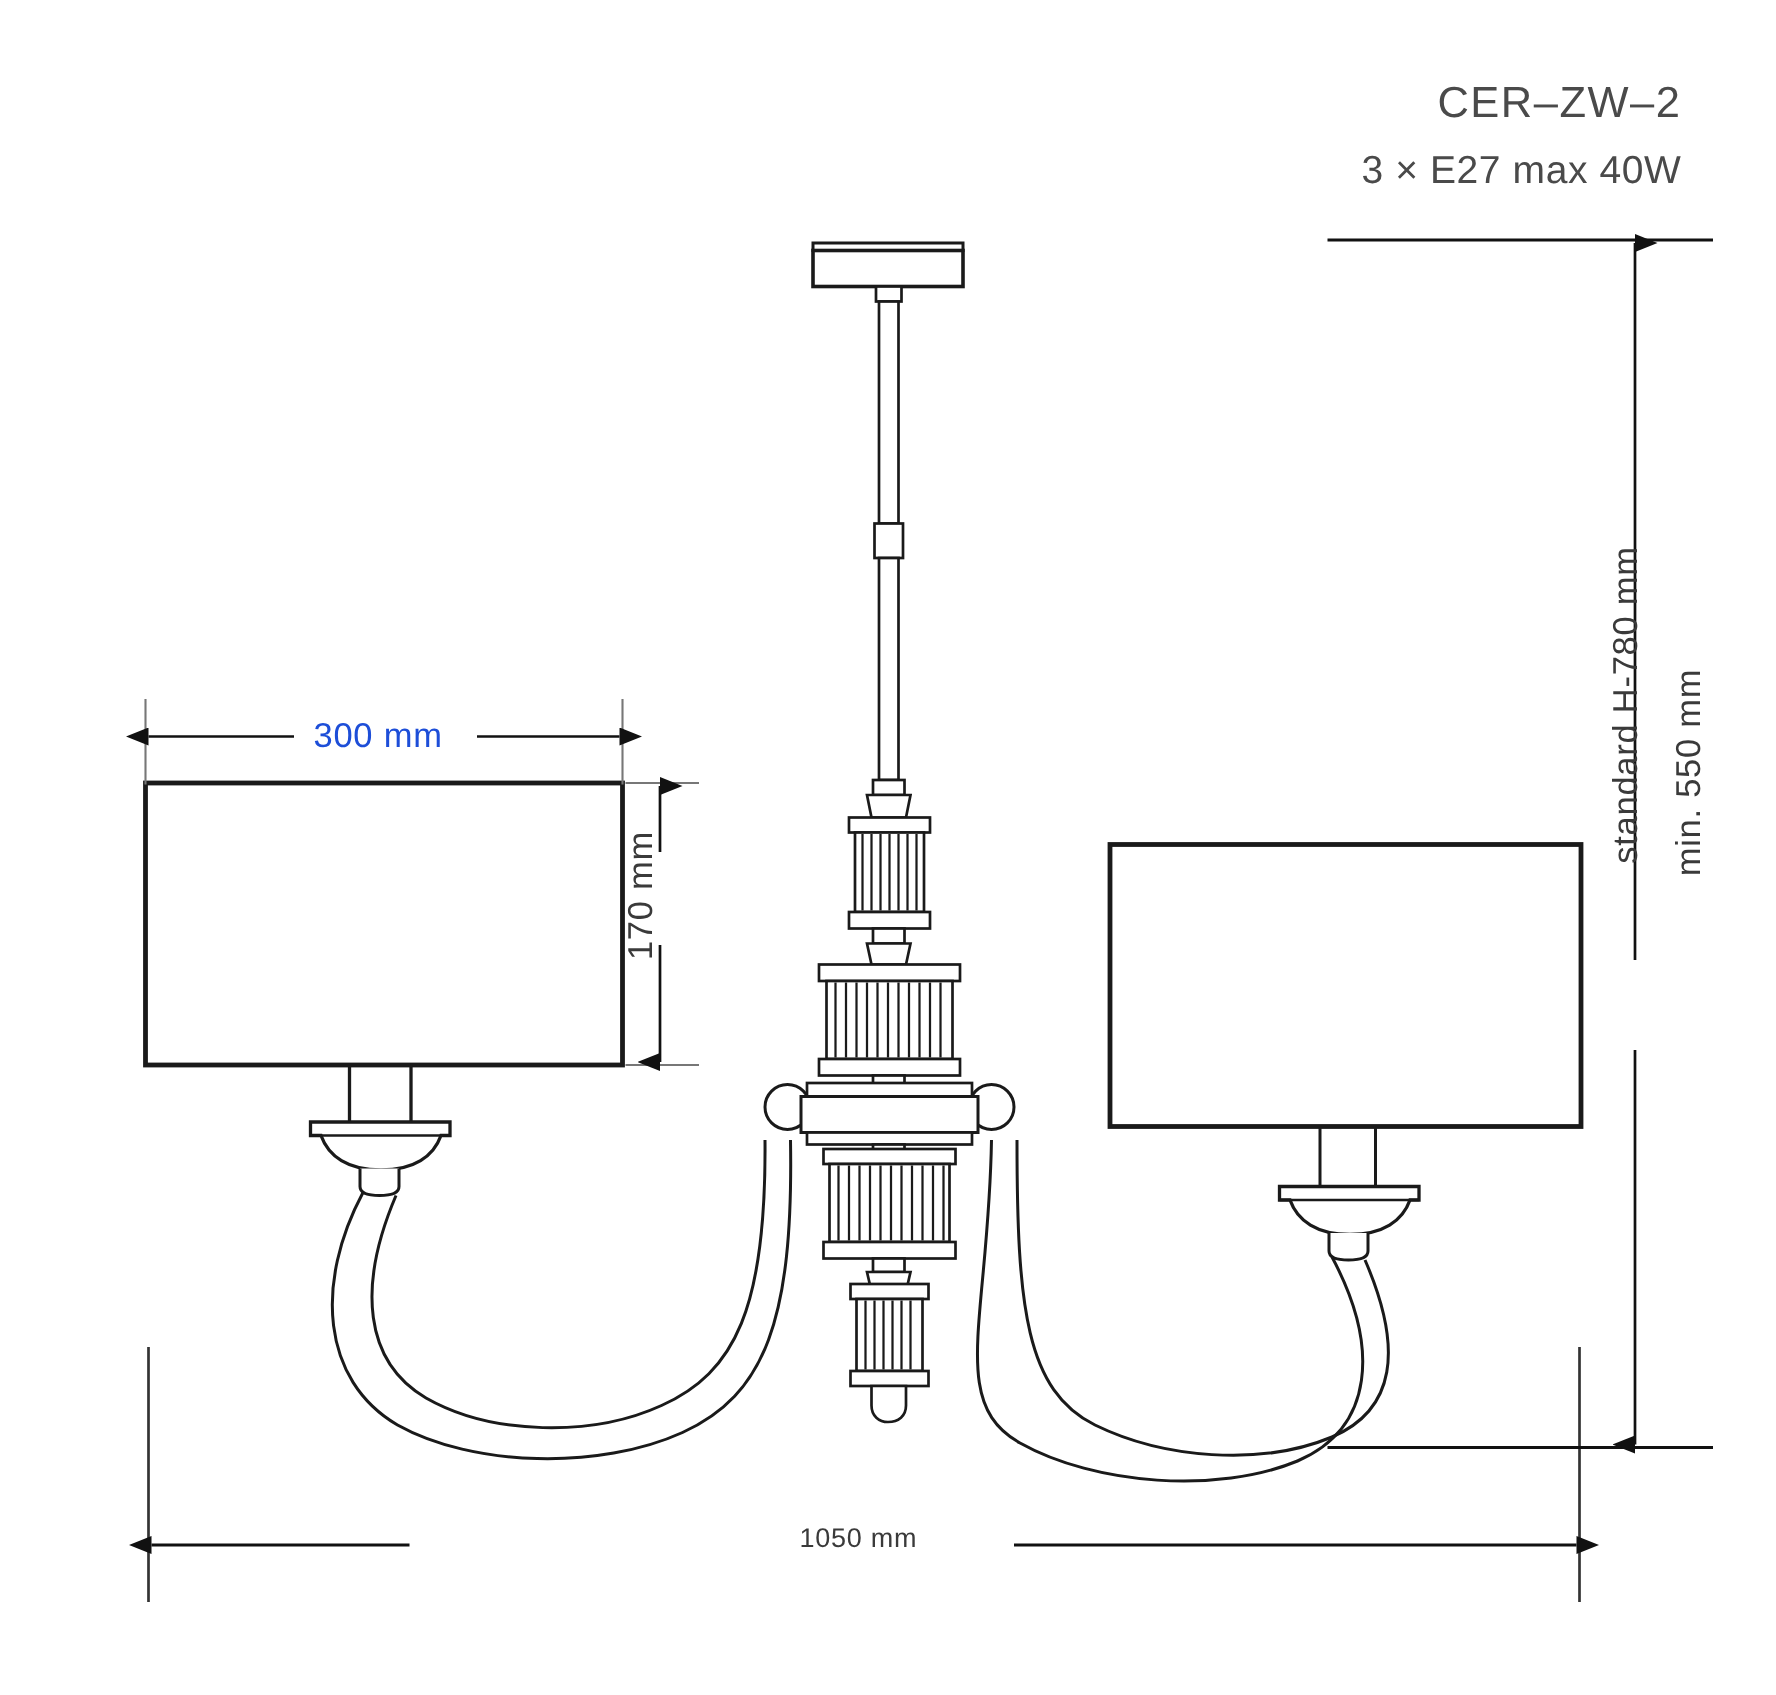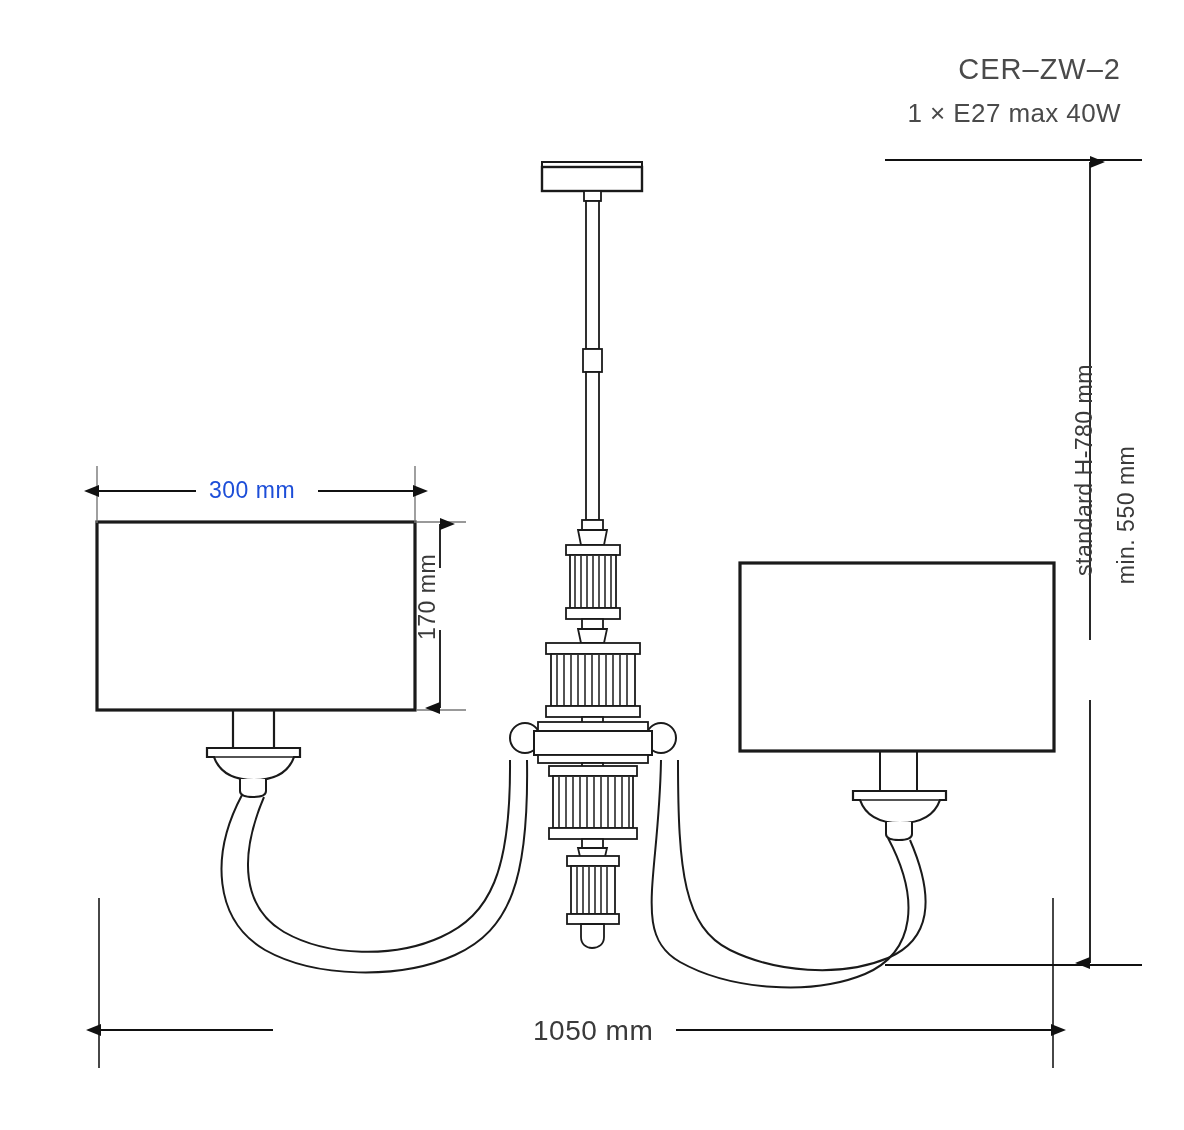--- a/index.html
+++ b/index.html
@@ -54,21 +54,21 @@
     left: 427px;
     top: 597px;
     font-size: 23px;
     color: #3a3a3a;
     transform: translate(-50%, -50%) rotate(-90deg);
     transform-origin: center center;
   }
   #dim-total-width-label {
     left: 533px;
     top: 1015px;
-    font-size: 28px;
+    font-size: 18px;
     color: #3a3a3a;
   }
   #dim-standard-height-label {
     left: 1084px;
     top: 470px;
     font-size: 23px;
     color: #3a3a3a;
     transform: translate(-50%, -50%) rotate(-90deg);
     transform-origin: center center;
   }
@@ -278,21 +278,21 @@
       <line x1="885" y1="160" x2="1142" y2="160" stroke="#111" stroke-width="2"></line>
       <line x1="885" y1="965" x2="1142" y2="965" stroke="#111" stroke-width="2"></line>
       <line x1="1090" y1="162" x2="1090" y2="640" stroke="#111" stroke-width="1.8" marker-start="url(#arrowUp)"></line>
       <line x1="1090" y1="700" x2="1090" y2="963" stroke="#111" stroke-width="1.8" marker-end="url(#arrowDown)"></line>
     </g>
 
   </svg>
 
   <div class="label" id="product-code">CER–ZW–2</div>
 
-  <div class="label" id="lamp-spec">1 × E27 max 40W</div>
+  <div class="label" id="lamp-spec">3 × E27 max 40W</div>
 
   <div class="label" id="dim-width-shade-label">300 mm</div>
 
   <div class="label" id="dim-height-shade-label">170 mm</div>
 
   <div class="label" id="dim-total-width-label">1050 mm</div>
 
   <div class="label" id="dim-standard-height-label">standard H-780 mm</div>
 
   <div class="label" id="dim-min-height-label">min. 550 mm</div>

